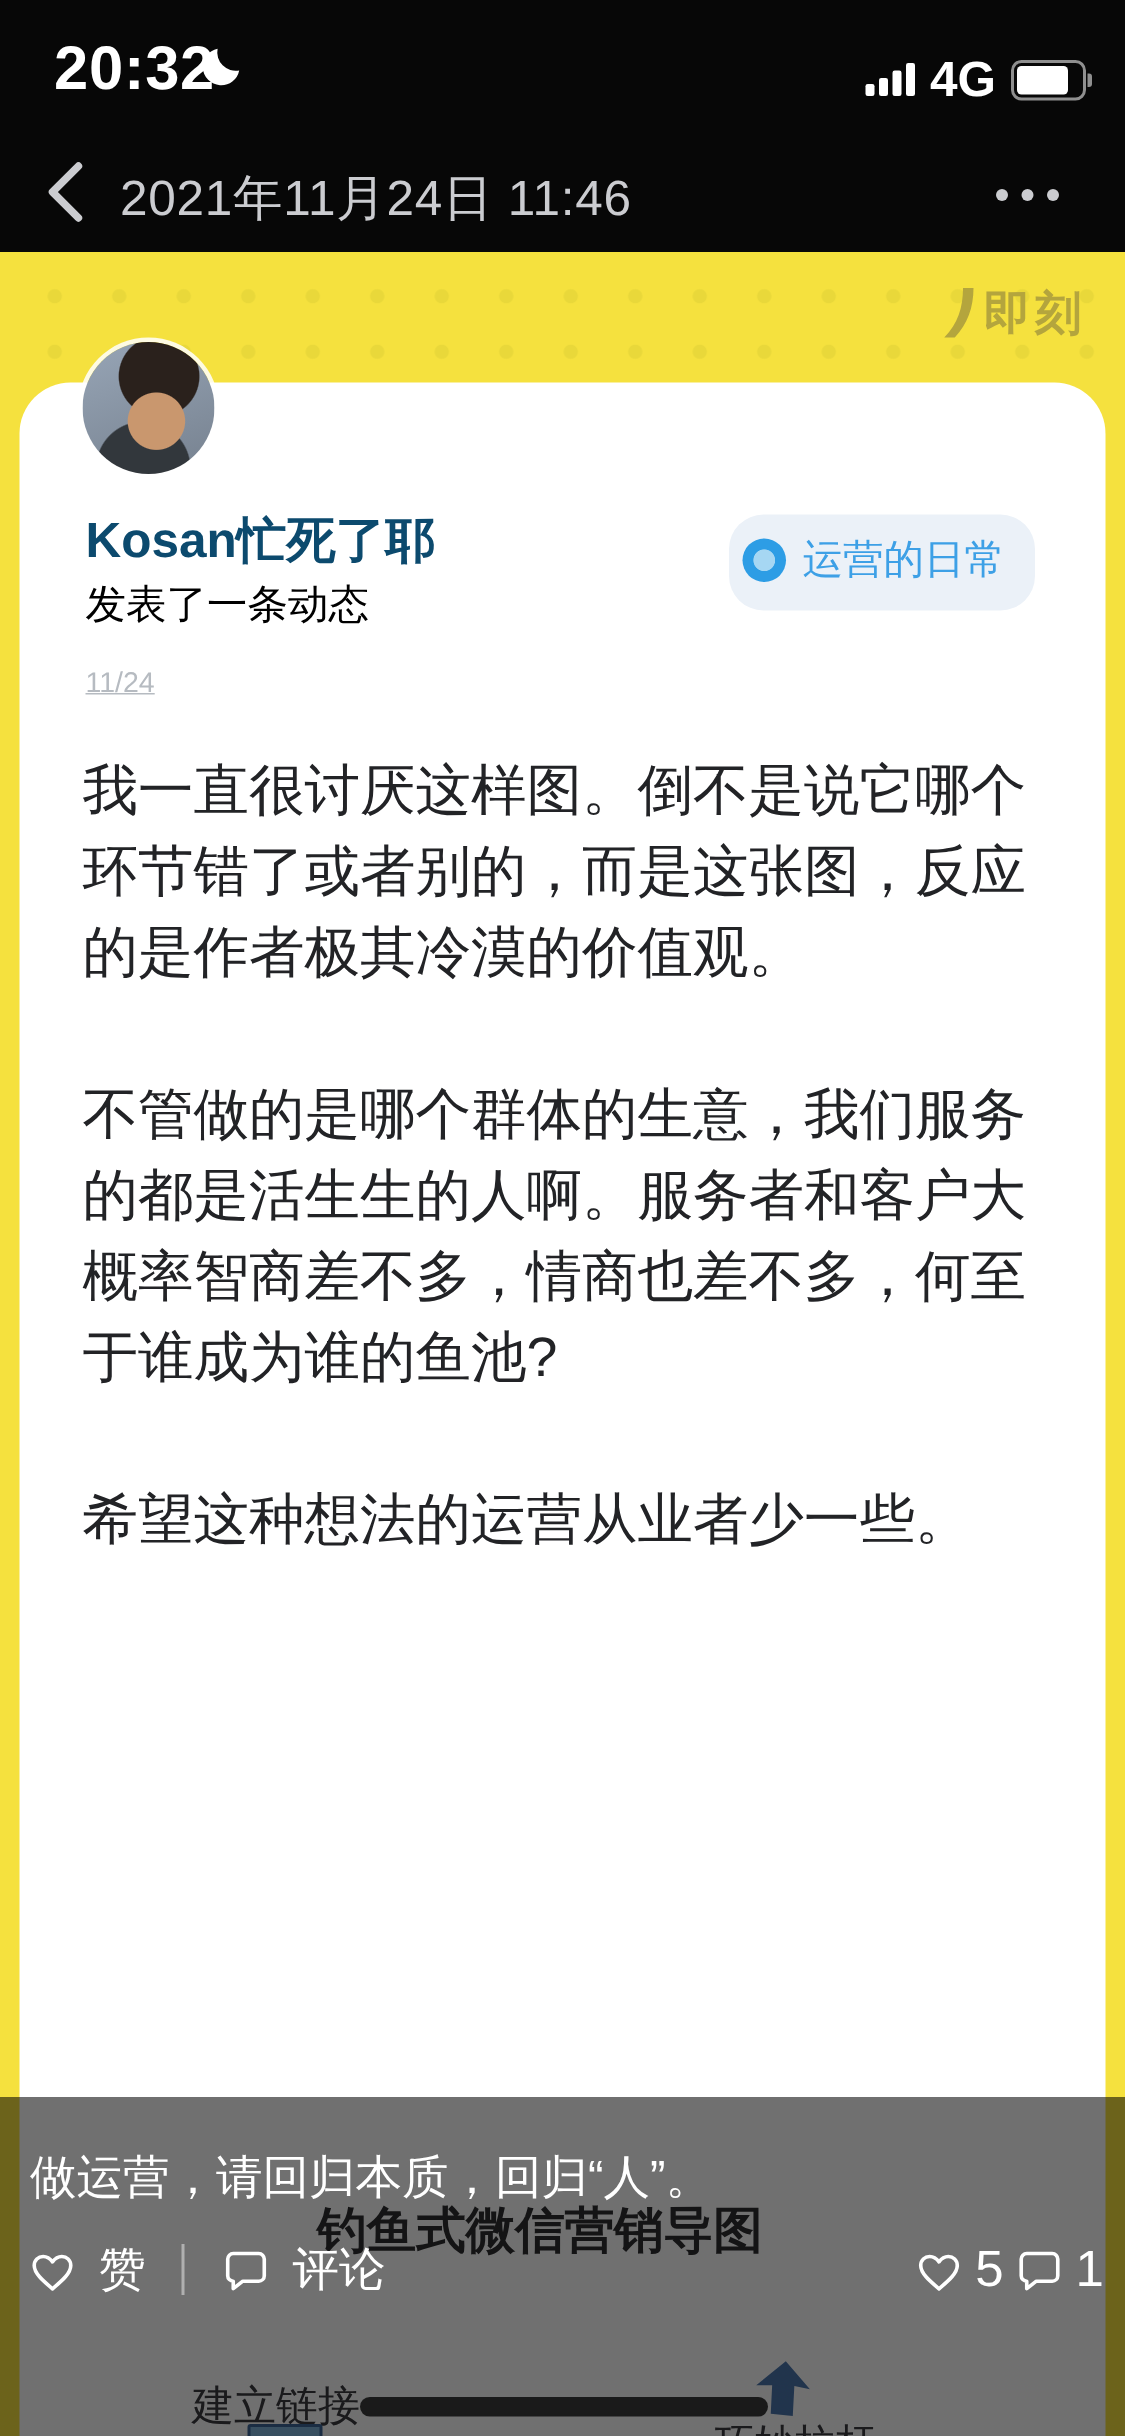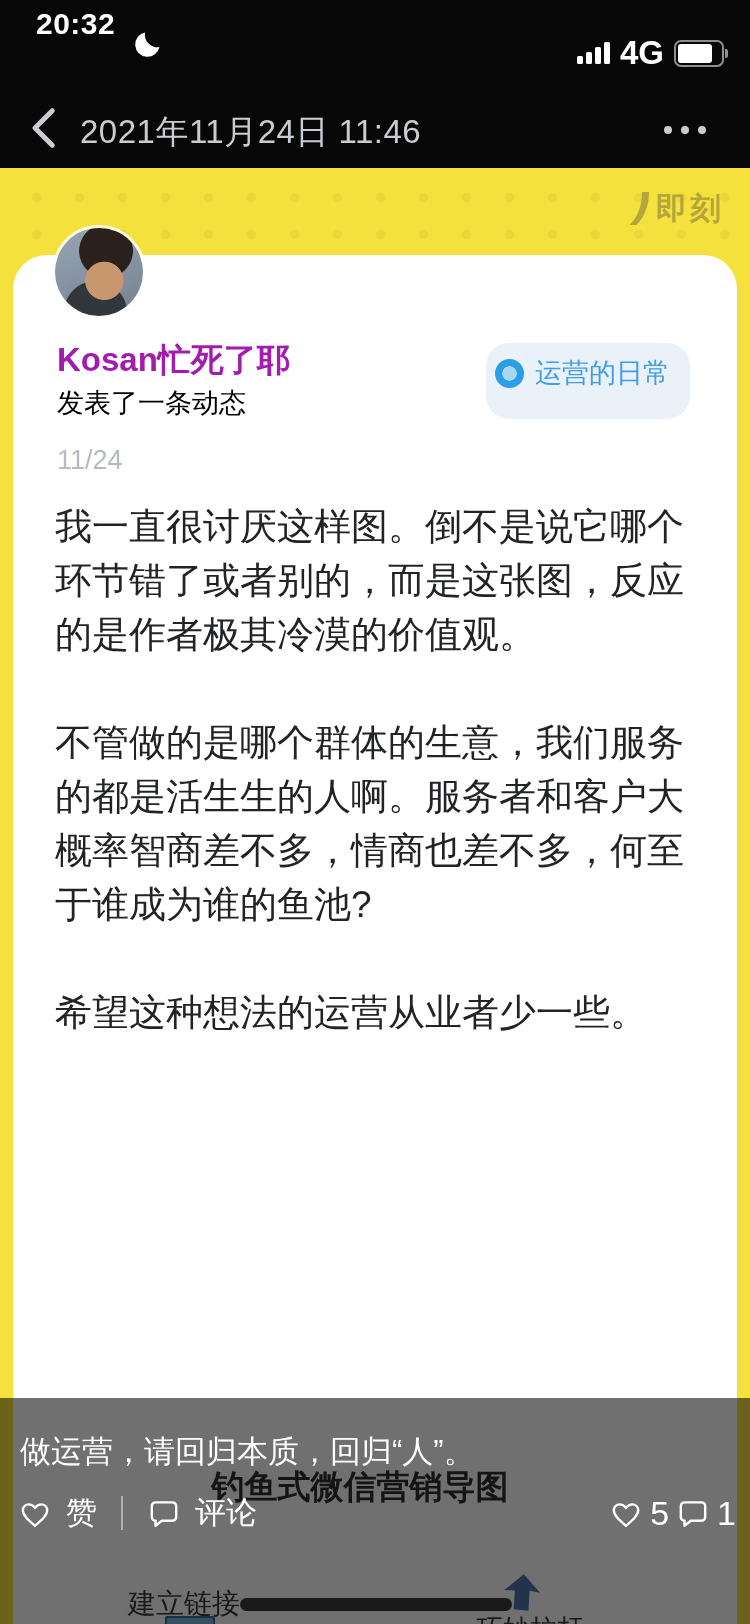--- a/index.html
+++ b/index.html
@@ -5,21 +5,21 @@
   html,body { margin:0; padding:0; background:#000; }
   .screen {
     position:relative; width:750px; height:1624px; overflow:hidden;
     background:#070707;
     font-family:"Liberation Sans","DejaVu Sans",sans-serif;
     -webkit-user-select:none; user-select:none;
   }
 
   
   .status-bar { position:absolute; top:0; left:0; right:0; height:88px; color:#fff; }
-  .sb-time { position:absolute; left:36px; top:7px; font-size:30px; font-weight:700; letter-spacing:.5px; }
+  .sb-time { position:absolute; left:36px; top:22px; font-size:41px; font-weight:700; letter-spacing:.5px; }
   .moon-icon { position:absolute; left:132px; top:28px; width:32px; height:32px; }
   .sb-right { position:absolute; right:26px; top:34px; display:flex; align-items:center; gap:10px; }
   .signal-icon { display:flex; align-items:flex-end; gap:3px; height:22px; }
   .signal-icon i { display:block; width:6px; background:#fff; border-radius:1.5px; }
   .signal-icon i:nth-child(1){height:8px;} .signal-icon i:nth-child(2){height:12px;}
   .signal-icon i:nth-child(3){height:17px;} .signal-icon i:nth-child(4){height:22px;}
   .sb-net { font-size:33px; font-weight:700; }
   .battery-icon { position:relative; width:46px; height:23px; border:2px solid rgba(255,255,255,.55);
     border-radius:7px; }
   .battery-fill { position:absolute; left:2px; top:2px; bottom:2px; width:34px; background:#fff; border-radius:3px; }
@@ -51,29 +51,29 @@
   .avatar {
     position:absolute; left:42px; top:-27px; width:88px; height:88px; border-radius:50%;
     box-shadow:0 0 0 3px rgba(255,255,255,.85);
     background:
       radial-gradient(circle at 56% 60%, #c9976e 0 26%, rgba(0,0,0,0) 27%),
       radial-gradient(circle at 58% 26%, #2a211c 0 32%, rgba(0,0,0,0) 33%),
       radial-gradient(circle at 46% 96%, #32373c 0 32%, rgba(0,0,0,0) 33%),
       linear-gradient(160deg, #97a5b6 0%, #76818f 100%);
     cursor:pointer;
   }
-  .user-name { position:absolute; left:44px; top:83px; font-size:33px; font-weight:600; color:#a21caf; cursor:pointer; }
+  .user-name { position:absolute; left:44px; top:83px; font-size:33px; font-weight:600; color:#0c4a6e; cursor:pointer; }
   .user-sub  { position:absolute; left:44px; top:130px; font-size:27px; color:#000000; }
   .topic-pill { position:absolute; right:47px; top:88px; height:60px; display:flex; align-items:center;
-    gap:11px; padding:0 20px 16px 9px; background:#ebf1f8; border-radius:23px; cursor:pointer; }
+    gap:11px; padding:0 20px 4px 9px; background:#ebf1f8; border-radius:23px; cursor:pointer; }
   .topic-dot { width:29px; height:29px; border-radius:50%;
     background:radial-gradient(circle at 50% 50%, #a6d7f3 0 7px, #2d9de5 7.5px 100%); }
   .topic-label { font-size:27px; color:#3da0e6; font-weight:500; }
 
-  .post-date { position:absolute; left:44px; top:190px; font-size:27px; color:#b6bbc1; }
+  .post-date { position:absolute; left:44px; top:190px; font-size:19px; color:#b6bbc1;text-decoration:underline; }
   .post-body { position:absolute; left:42px; top:245px; width:646px;
     font-size:37px; line-height:54px; color:#222326; letter-spacing:0; }
   .post-body p { margin:0 0 54px 0; }
   .post-body p:last-child { margin-bottom:16px; }
 
   
   .attachment-title { position:absolute; left:0; right:30px; top:1210px; text-align:center;
     font-size:33px; font-weight:700; color:#2f2f31; }
   .diag-label-1 { position:absolute; left:115px; top:1330px; font-size:28px; color:#3b3b40; }
   .diag-bar { position:absolute; left:227px; top:1343px; width:272px; height:13px;

